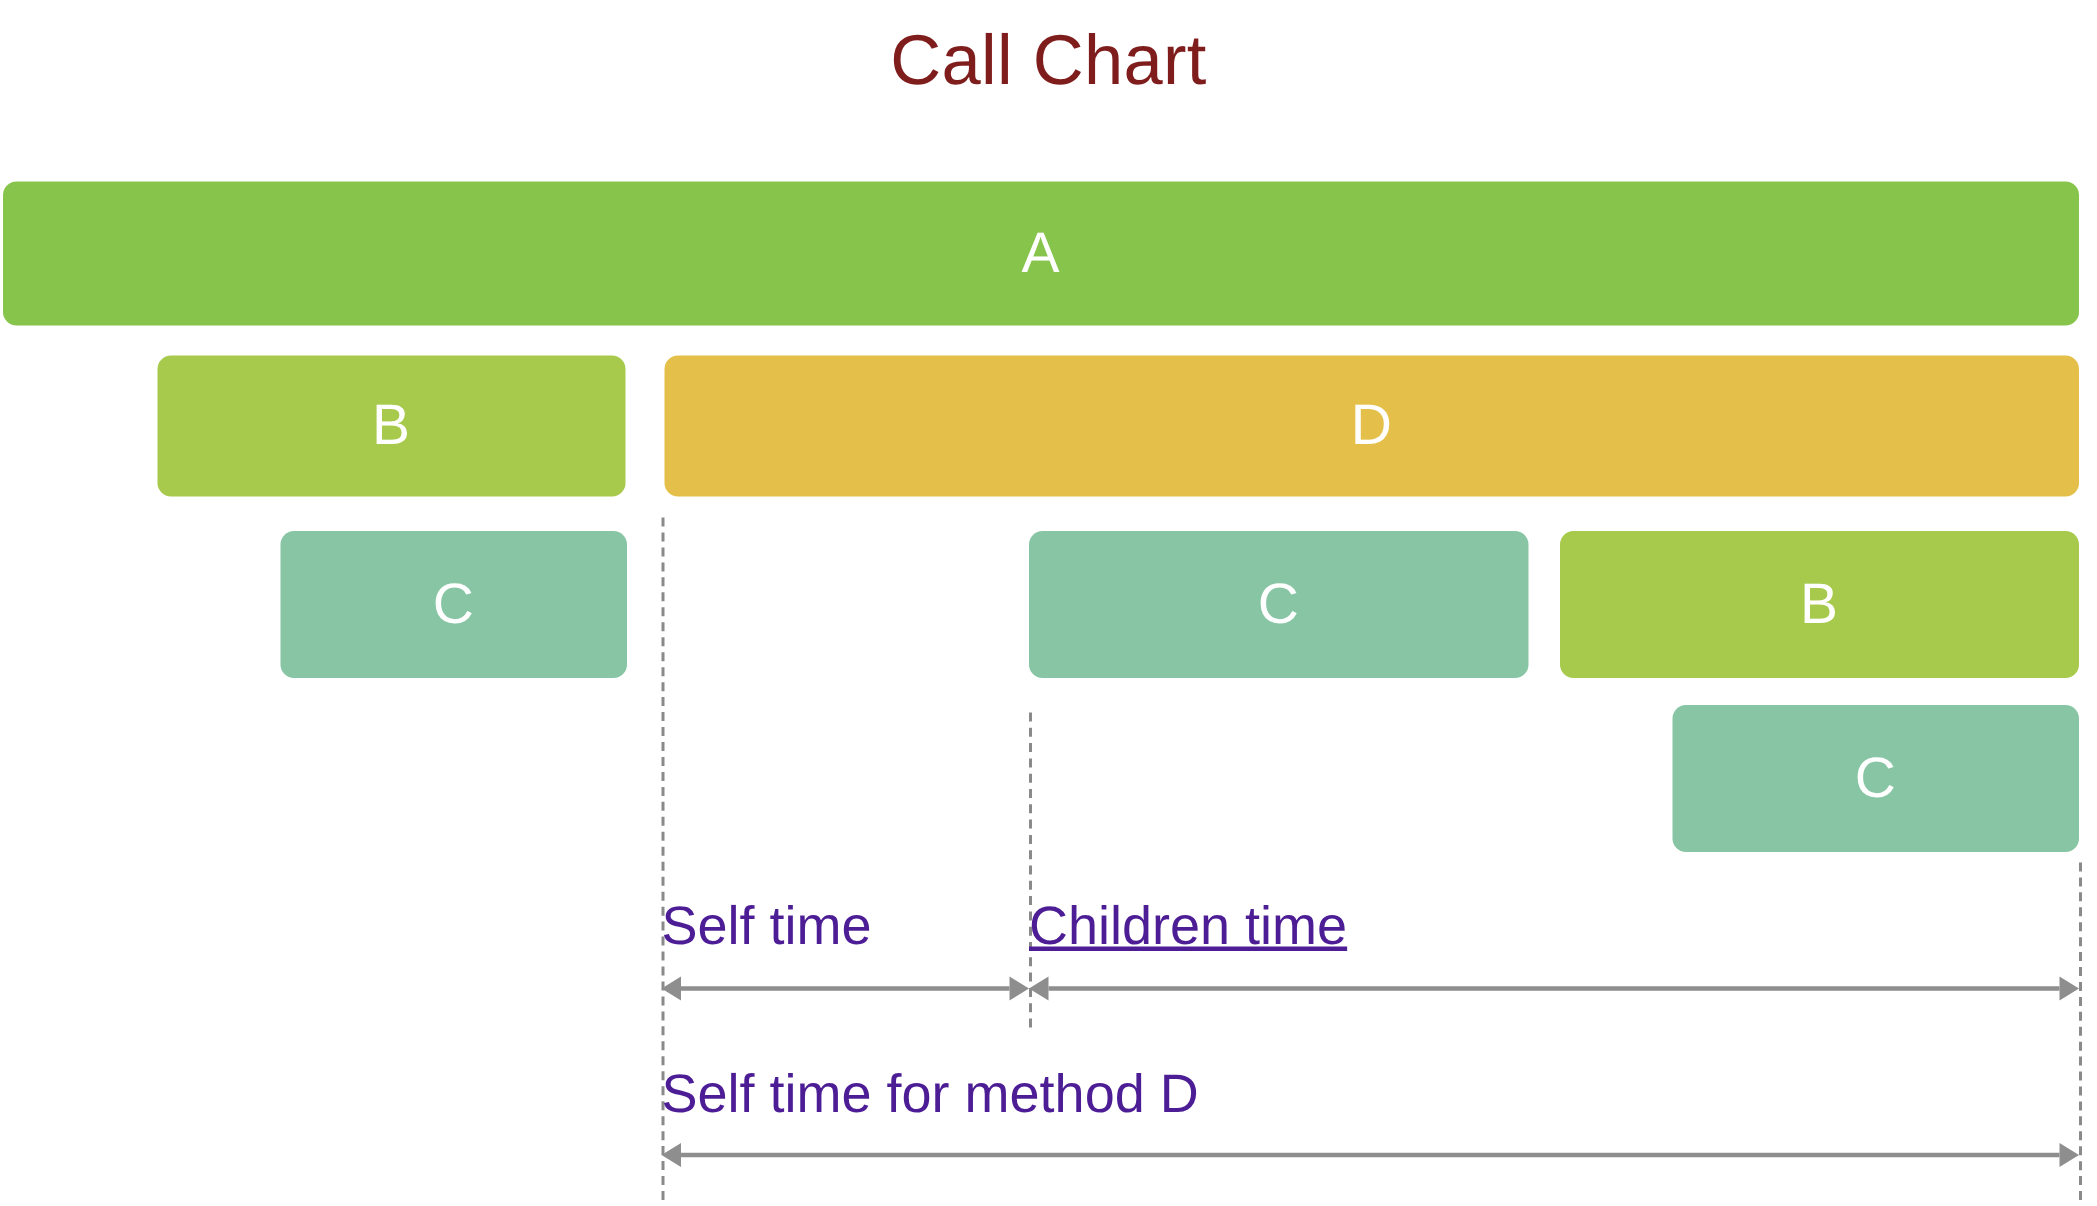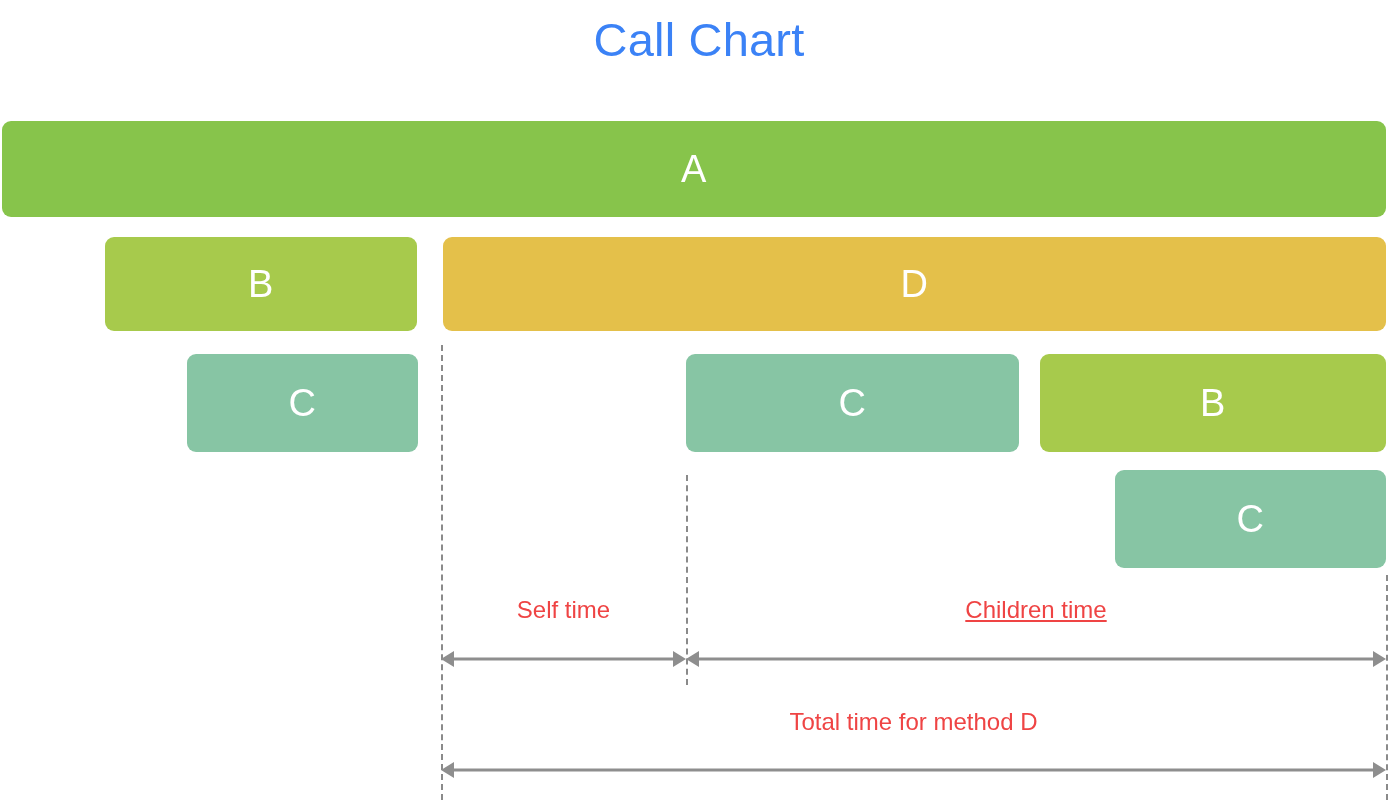--- a/index.html
+++ b/index.html
@@ -17,21 +17,21 @@
   }
 
   #chart-title {
     position: absolute;
     left: 0;
     top: 12px;
     width: 1398px;
     text-align: center;
     font-size: 47px;
     font-weight: 400;
-    color: #3b82f6;
+    color: #7f1d1d;
     letter-spacing: 0.2px;
   }
 
   .bar {
     position: absolute;
     border-radius: 9px;
     display: flex;
     align-items: center;
     justify-content: center;
     box-sizing: border-box;
@@ -48,25 +48,24 @@
   
   .guide {
     position: absolute;
     width: 0;
     border-left: 2px dashed #8a8a8a;
   }
 
   
   .measure-label {
     position: absolute;
-    color: #ef4444;
-    font-size: 24px;
+    color: #4c1d95;
+    font-size: 36px;
     font-weight: 400;
     white-space: nowrap;
-    text-align: center;
     user-select: none;
   }
   .arrow-svg {
     position: absolute;
     overflow: visible;
   }
 </style>
 </head>
 <body>
 
@@ -108,19 +107,19 @@
       <line x1="13" y1="13" x2="232" y2="13" stroke="#8e8e8e" stroke-width="3"></line>
       <polygon points="0,13 13,5 13,21" fill="#8e8e8e"></polygon>
       <polygon points="245,13 232,5 232,21" fill="#8e8e8e"></polygon>
     </svg>
     <div class="measure-label" style="left: 686px; top: 596px; width: 700px; text-decoration: underline;">Children time</div>
     <svg class="arrow-svg" width="700" height="26" style="left: 686px; top: 646px;">
       <line x1="13" y1="13" x2="687" y2="13" stroke="#8e8e8e" stroke-width="3"></line>
       <polygon points="0,13 13,5 13,21" fill="#8e8e8e"></polygon>
       <polygon points="700,13 687,5 687,21" fill="#8e8e8e"></polygon>
     </svg>
-    <div class="measure-label" style="left: 441px; top: 708px; width: 945px;">Total time for method D</div>
+    <div class="measure-label" style="left: 441px; top: 708px; width: 945px;">Self time for method D</div>
     <svg class="arrow-svg" width="945" height="26" style="left: 441px; top: 757px;">
       <line x1="13" y1="13" x2="932" y2="13" stroke="#8e8e8e" stroke-width="3"></line>
       <polygon points="0,13 13,5 13,21" fill="#8e8e8e"></polygon>
       <polygon points="945,13 932,5 932,21" fill="#8e8e8e"></polygon>
     </svg>
   </div>
 
 </body></html>

